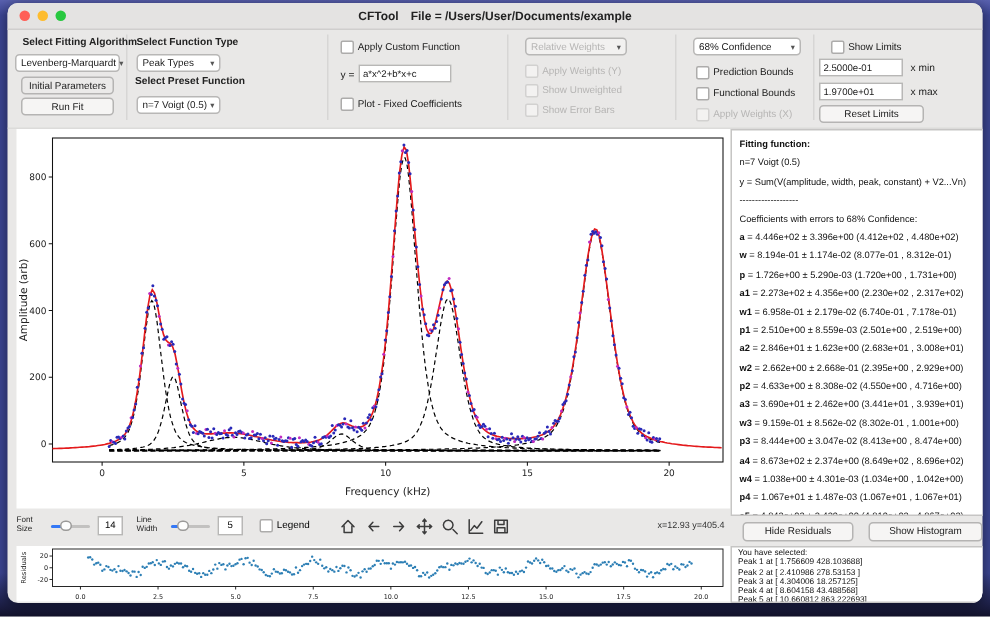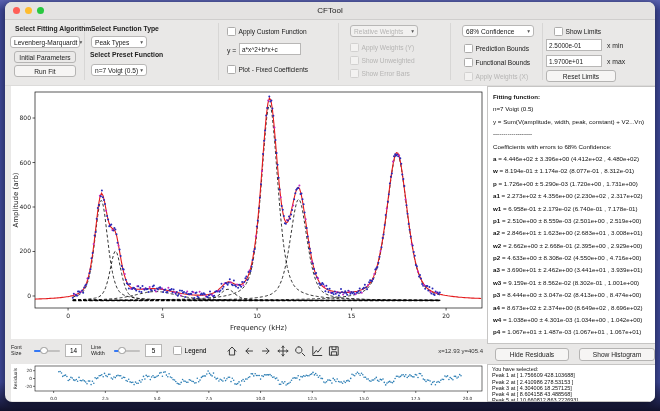--- a/index.html
+++ b/index.html
@@ -6,21 +6,21 @@
   body{
     width:660px;height:411px;overflow:hidden;position:relative;
     font-family:"Liberation Sans",sans-serif;
     background:linear-gradient(180deg,#5a62b0 0px,#3e4899 10px,#3e4899 382px,#12122b 411px);
   }
   #window{position:absolute;left:5px;top:2px;width:650px;height:400px;background:#e9e8e7;
     border-radius:7px;overflow:hidden;box-shadow:0 2px 10px rgba(0,0,0,.55)}
   .titlebar{position:absolute;top:0;left:0;right:0;height:17px;background:#e4e3e2;border-bottom:1px solid #cfcecd}
   .tl{position:absolute;top:5px;width:7px;height:7px;border-radius:50%;display:block}
   .title{height:17px;display:flex;justify-content:center;align-items:center;gap:8px;
-    font-size:8px;font-weight:normal;color:#222}
+    font-size:8px;font-weight:bold;color:#222}
   .controls{position:absolute;top:17px;left:0;right:0;height:66px;color:#1a1a1a;border-bottom:1px solid #dcdbda}
   .vdiv{position:absolute;top:4px;height:57px;width:1px;background:#d7d6d5}
   .gl{position:absolute;font-size:6.8px;font-weight:bold;color:#222;white-space:nowrap}
   .select{position:absolute;height:12px;background:#fff;border:1px solid #b8b7b6;border-radius:3px;
     display:flex;align-items:center;justify-content:space-between;padding:0 3px;box-sizing:border-box;
     font-size:6.6px;white-space:nowrap}
   .select .arw{font-size:5.5px;color:#555;margin-left:2px}
   .btn{position:absolute;height:12px;background:#f6f5f4;border:1px solid #b5b4b3;border-radius:3px;
     font-size:6.6px;display:flex;align-items:center;justify-content:center;box-sizing:border-box;
     color:#222;white-space:nowrap}
@@ -54,20 +54,21 @@
 <body>
 
 <div id="window">
 
   <div class="titlebar">
     <span class="tl" style="left:8px;background:#ff5f57"></span>
     <span class="tl" style="left:20px;background:#febc2e"></span>
     <span class="tl" style="left:32px;background:#28c840"></span>
     <div class="title">
       <span>CFTool</span>
+      <span>File = /Users/User/Documents/example</span>
     </div>
   </div>
 
   <div class="controls">
     <div class="vdiv" style="left:79px"></div>
     <div class="vdiv" style="left:213px"></div>
     <div class="vdiv" style="left:333px"></div>
     <div class="vdiv" style="left:445px"></div>
     <div class="vdiv" style="left:537px"></div>
 

